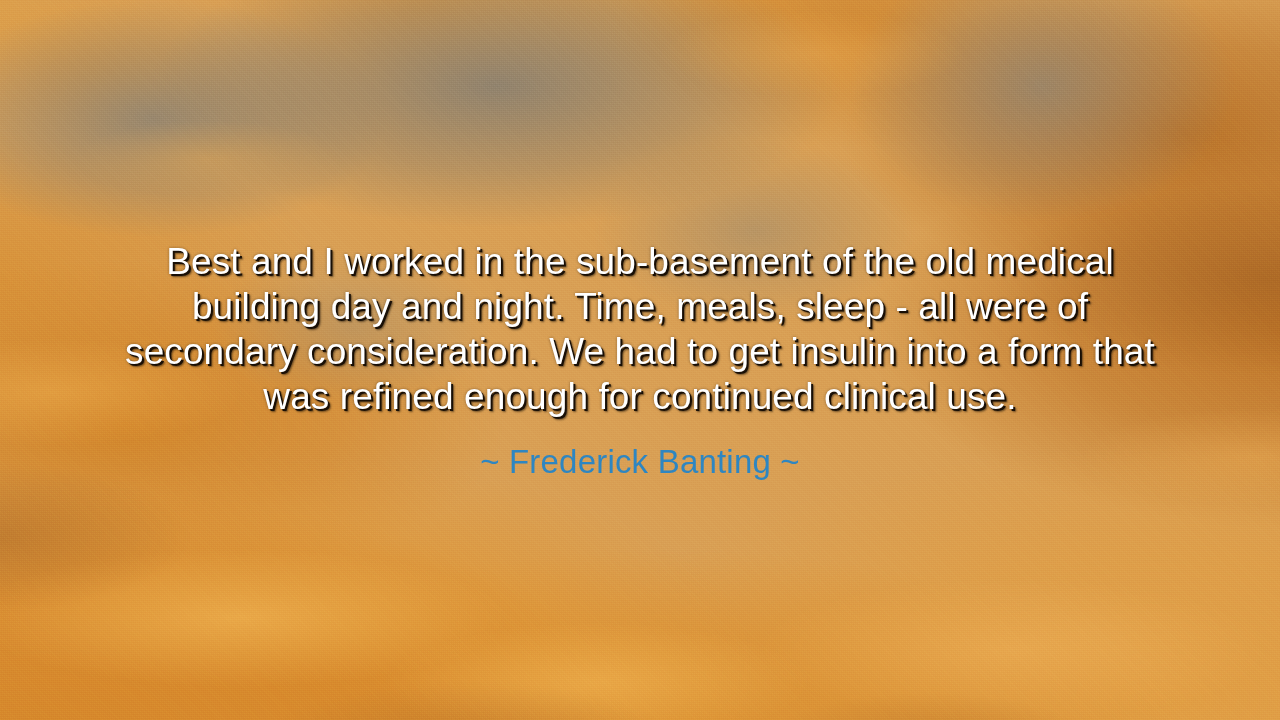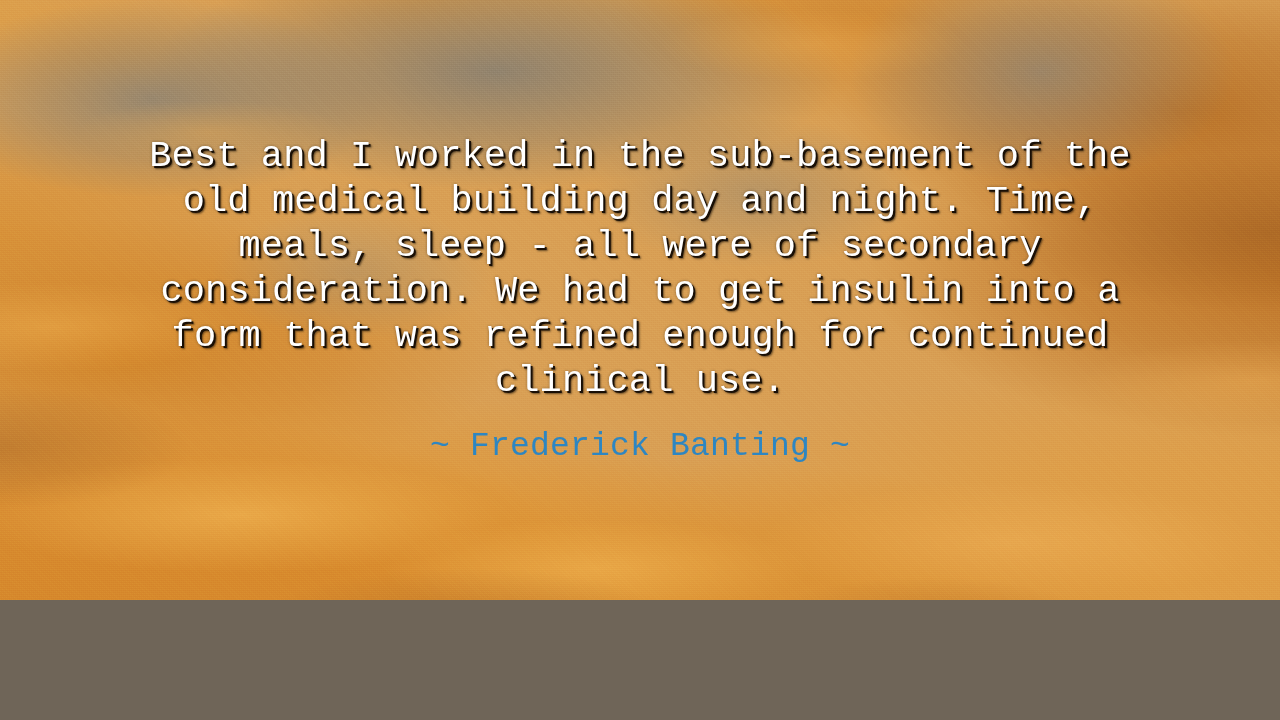--- a/index.html
+++ b/index.html
@@ -7,23 +7,23 @@
     padding: 0;
     width: 1280px;
     height: 720px;
     overflow: hidden;
     background: #6f6558;
   }
 
   #stage {
     position: relative;
     width: 1280px;
-    height: 600px;
+    height: 720px;
     overflow: hidden;
-    font-family: Liberation Mono, monospace;
+    font-family: Liberation Sans, sans-serif;
   }
 
   
   .sky-base {
     position: absolute;
     inset: 0;
     background:
       linear-gradient(to bottom,
         #8b8174 0%,
         #8e8273 14%,

